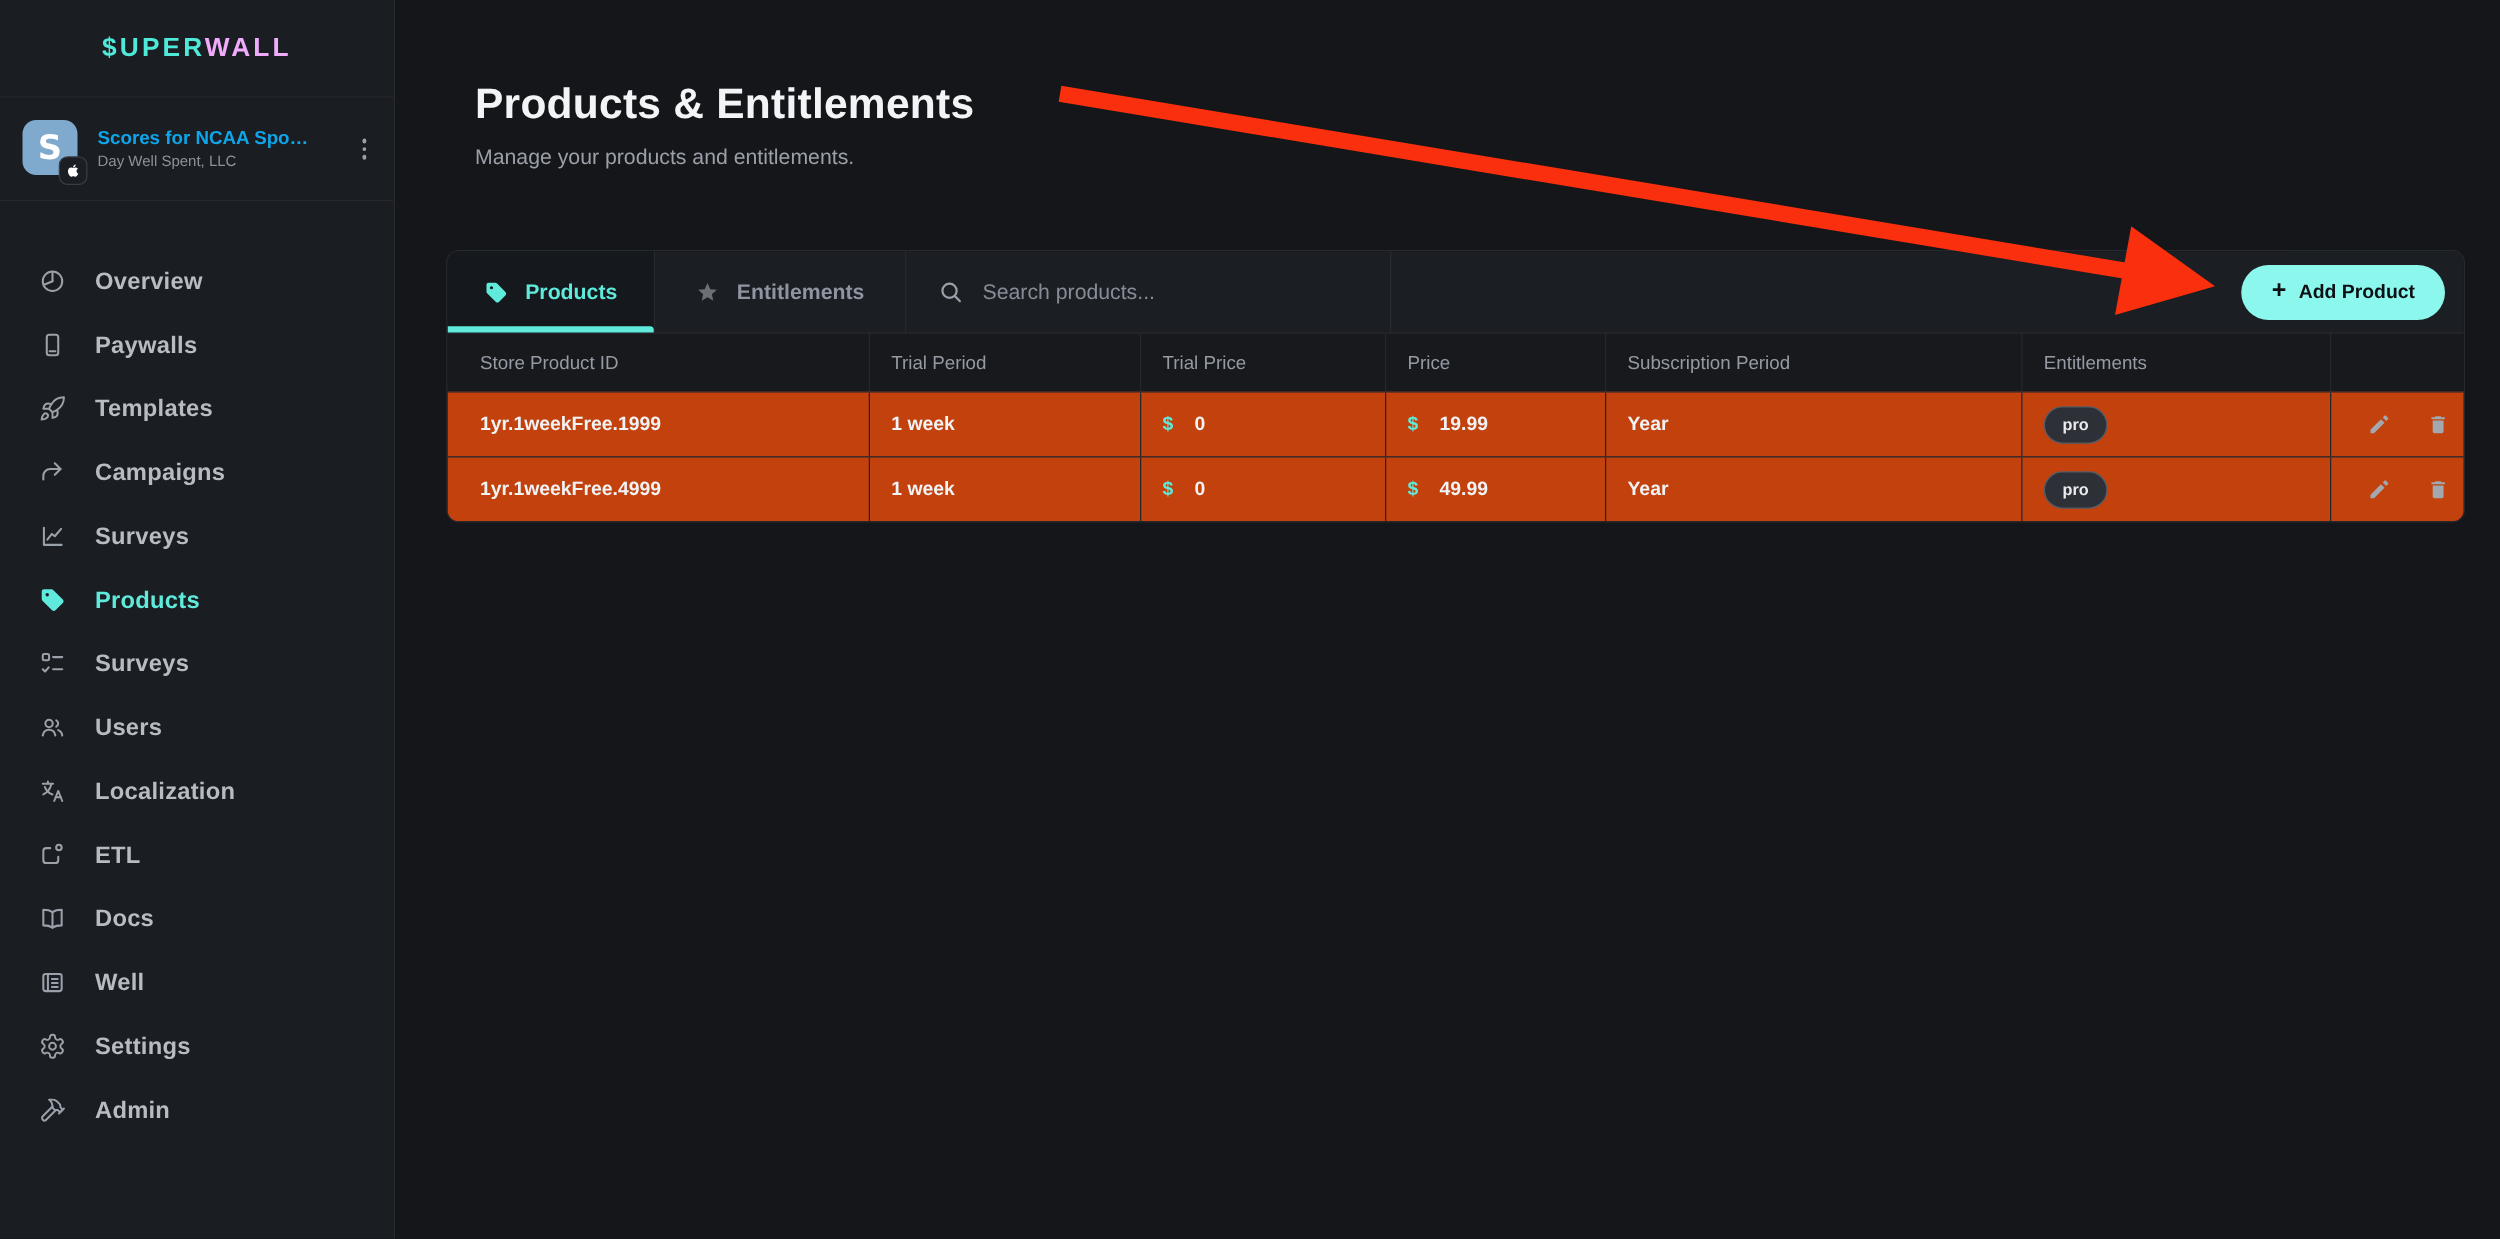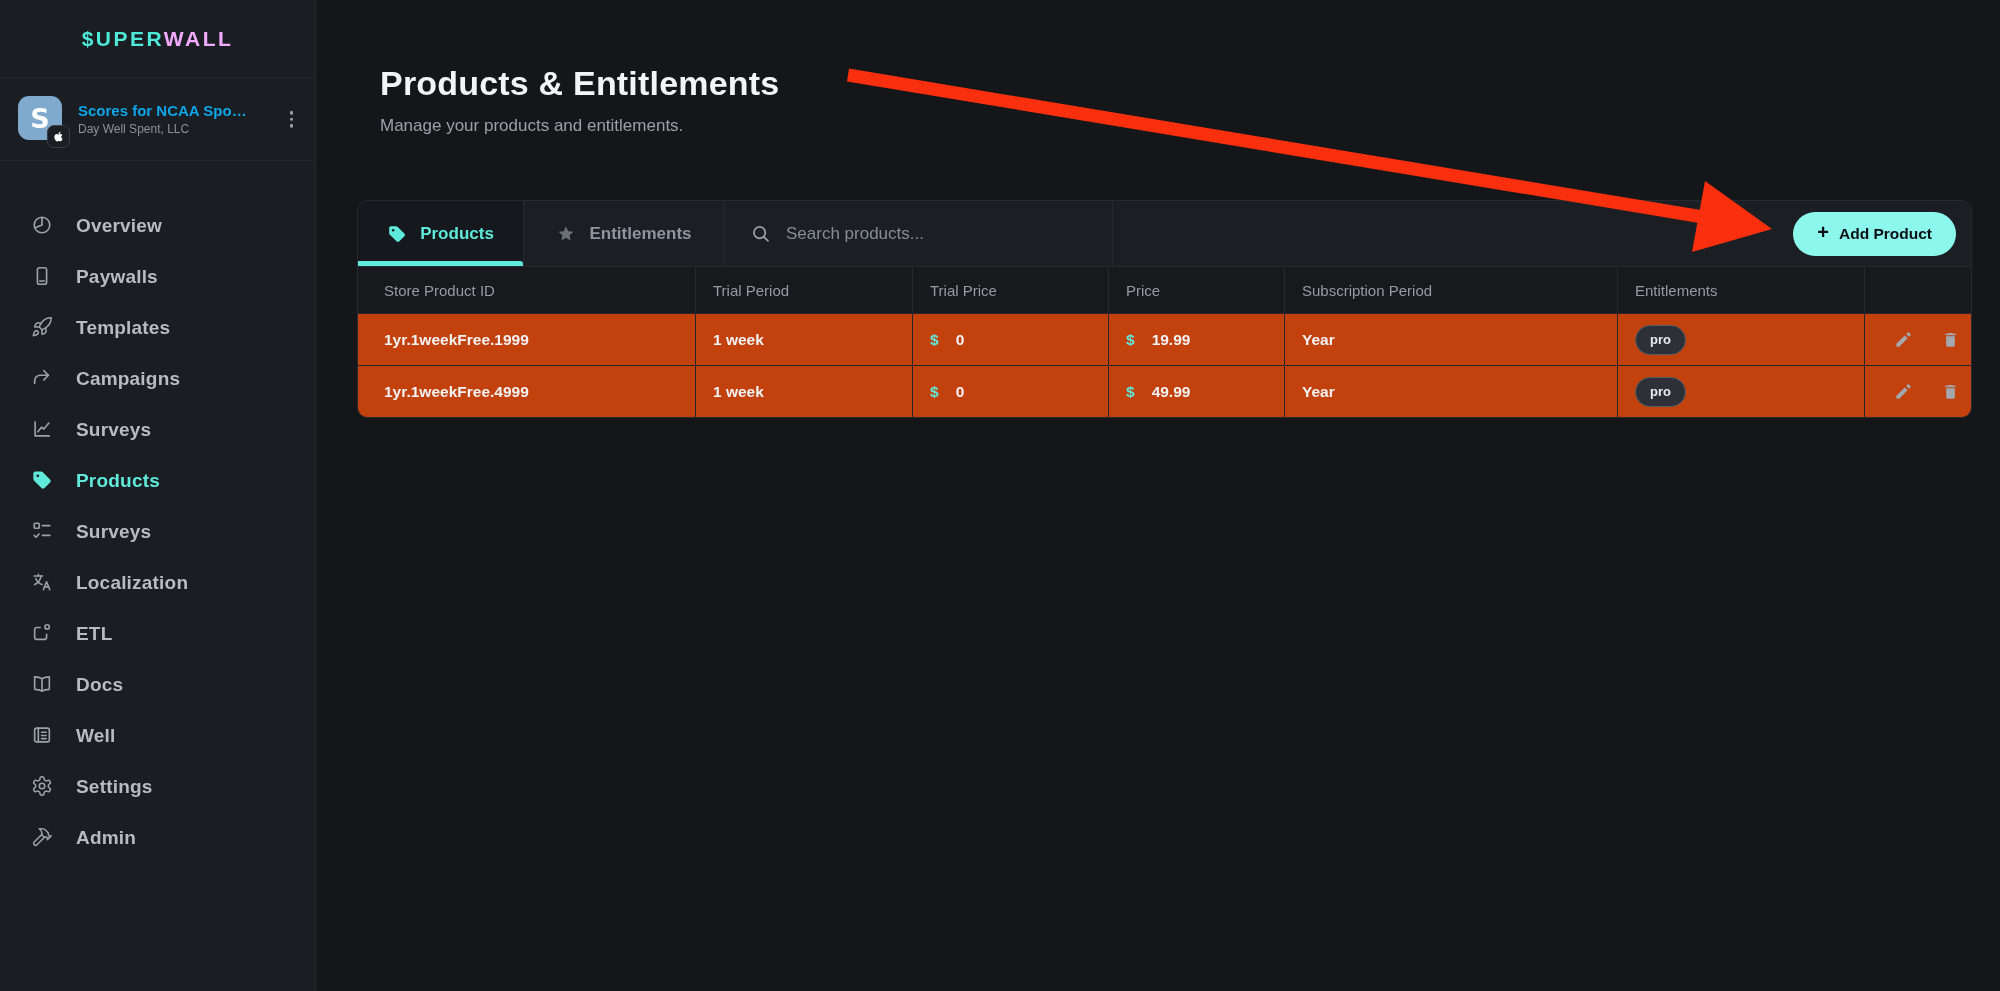--- a/index.html
+++ b/index.html
@@ -198,20 +198,31 @@
           <svg width="22" height="22" viewBox="0 0 24 24" fill="none" stroke="currentColor" stroke-width="1.8" stroke-linecap="round" stroke-linejoin="round">
               <rect x="3.5" y="3.5" width="5.5" height="5.5" rx="1.2"></rect>
               <path d="M12.5 6.2h8"></path>
               <path d="M12.5 16.8h8"></path>
               <path d="m3.5 16.8 2 2 3.2-3.6"></path>
             </svg>
         </span>
         <span class="nlabel">Surveys</span>
       </div>
 
+      <div class="nav-item">
+        <span class="nico">
+          <svg width="22" height="22" viewBox="0 0 24 24" fill="none" stroke="currentColor" stroke-width="1.8" stroke-linecap="round" stroke-linejoin="round">
+              <circle cx="9" cy="8.5" r="3.2"></circle>
+              <path d="M3.5 19c.5-3.2 2.6-5 5.5-5s5 1.8 5.5 5"></path>
+              <path d="M15.3 5.7a3.2 3.2 0 0 1 0 5.6"></path>
+              <path d="M17 14.3c2 .7 3.2 2.3 3.5 4.7"></path>
+            </svg>
+        </span>
+        <span class="nlabel">Users</span>
+      </div>
 
       <div class="nav-item">
         <span class="nico">
           <svg width="22" height="22" viewBox="0 0 24 24" fill="none" stroke="currentColor" stroke-width="1.7" stroke-linecap="round" stroke-linejoin="round">
               <path d="M3.5 5.5h9M8 3.5v2"></path>
               <path d="M11 5.5c-.8 4.2-3.6 7.6-7 9.3"></path>
               <path d="M5.3 8.2c1.2 3.3 3.7 5.6 6.7 6.6"></path>
               <path d="m13.5 20.5 3.5-8.8 3.5 8.8"></path>
               <path d="M14.8 17.3h4.4"></path>
             </svg>

